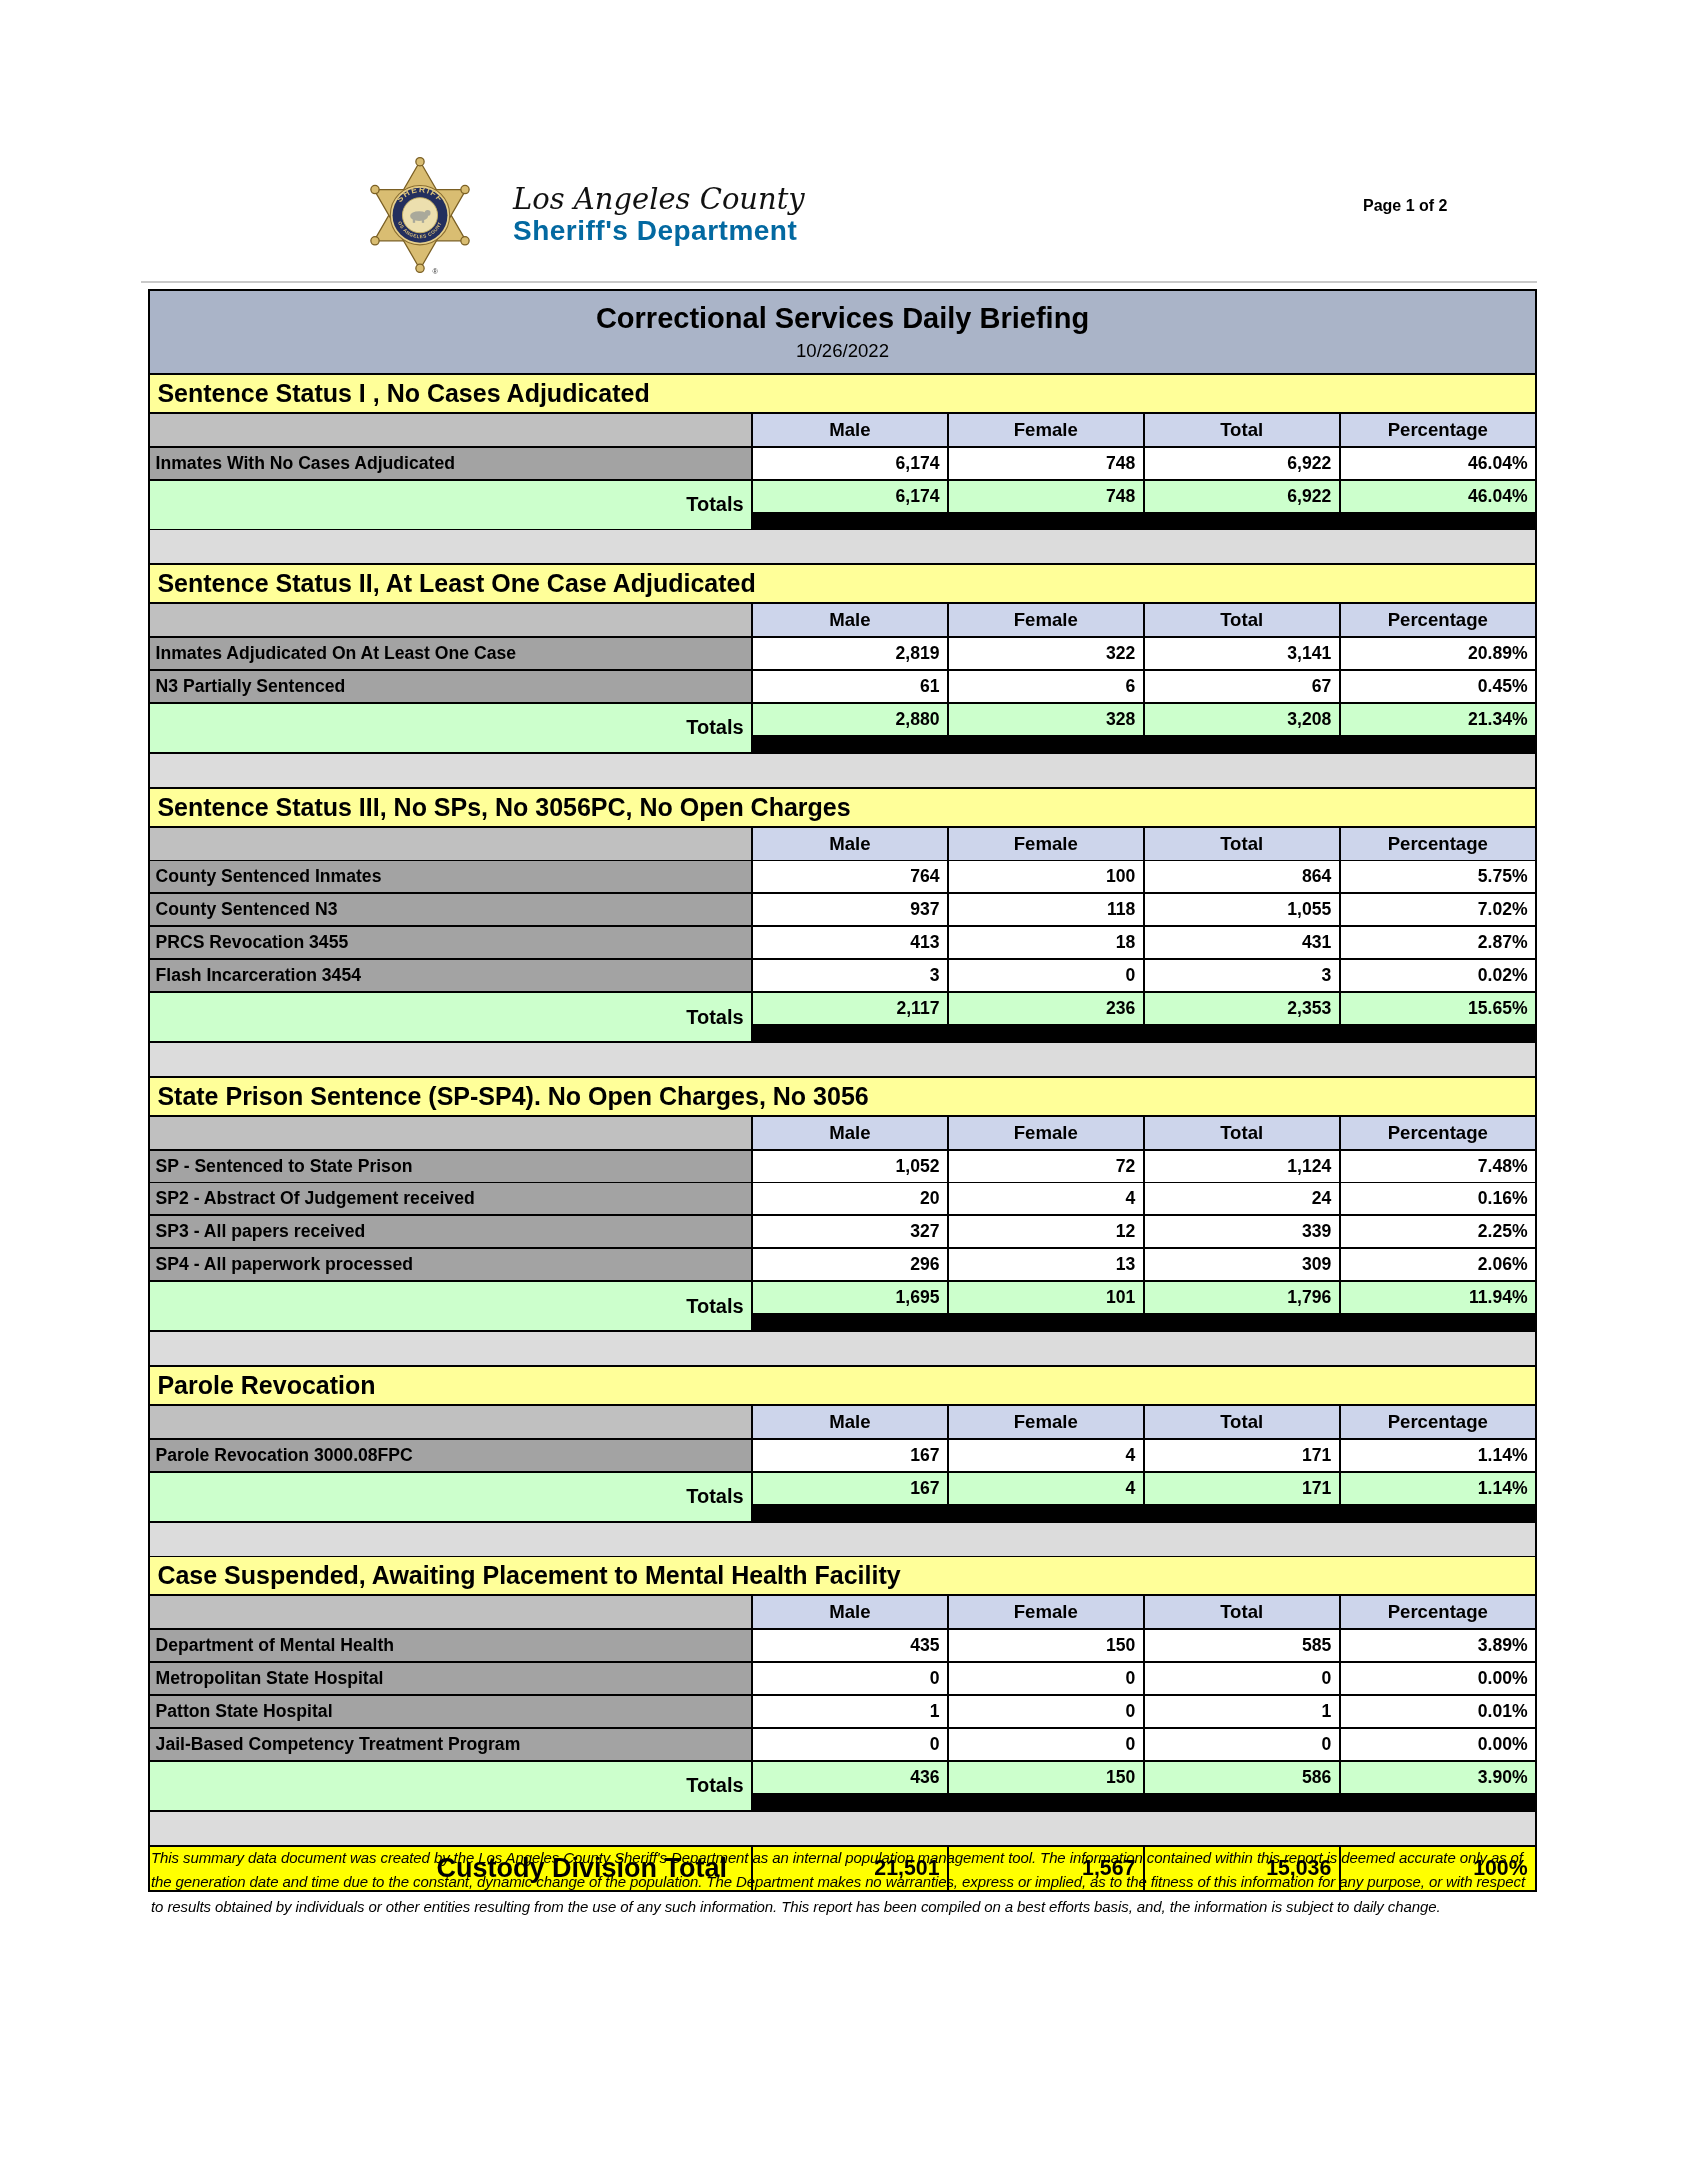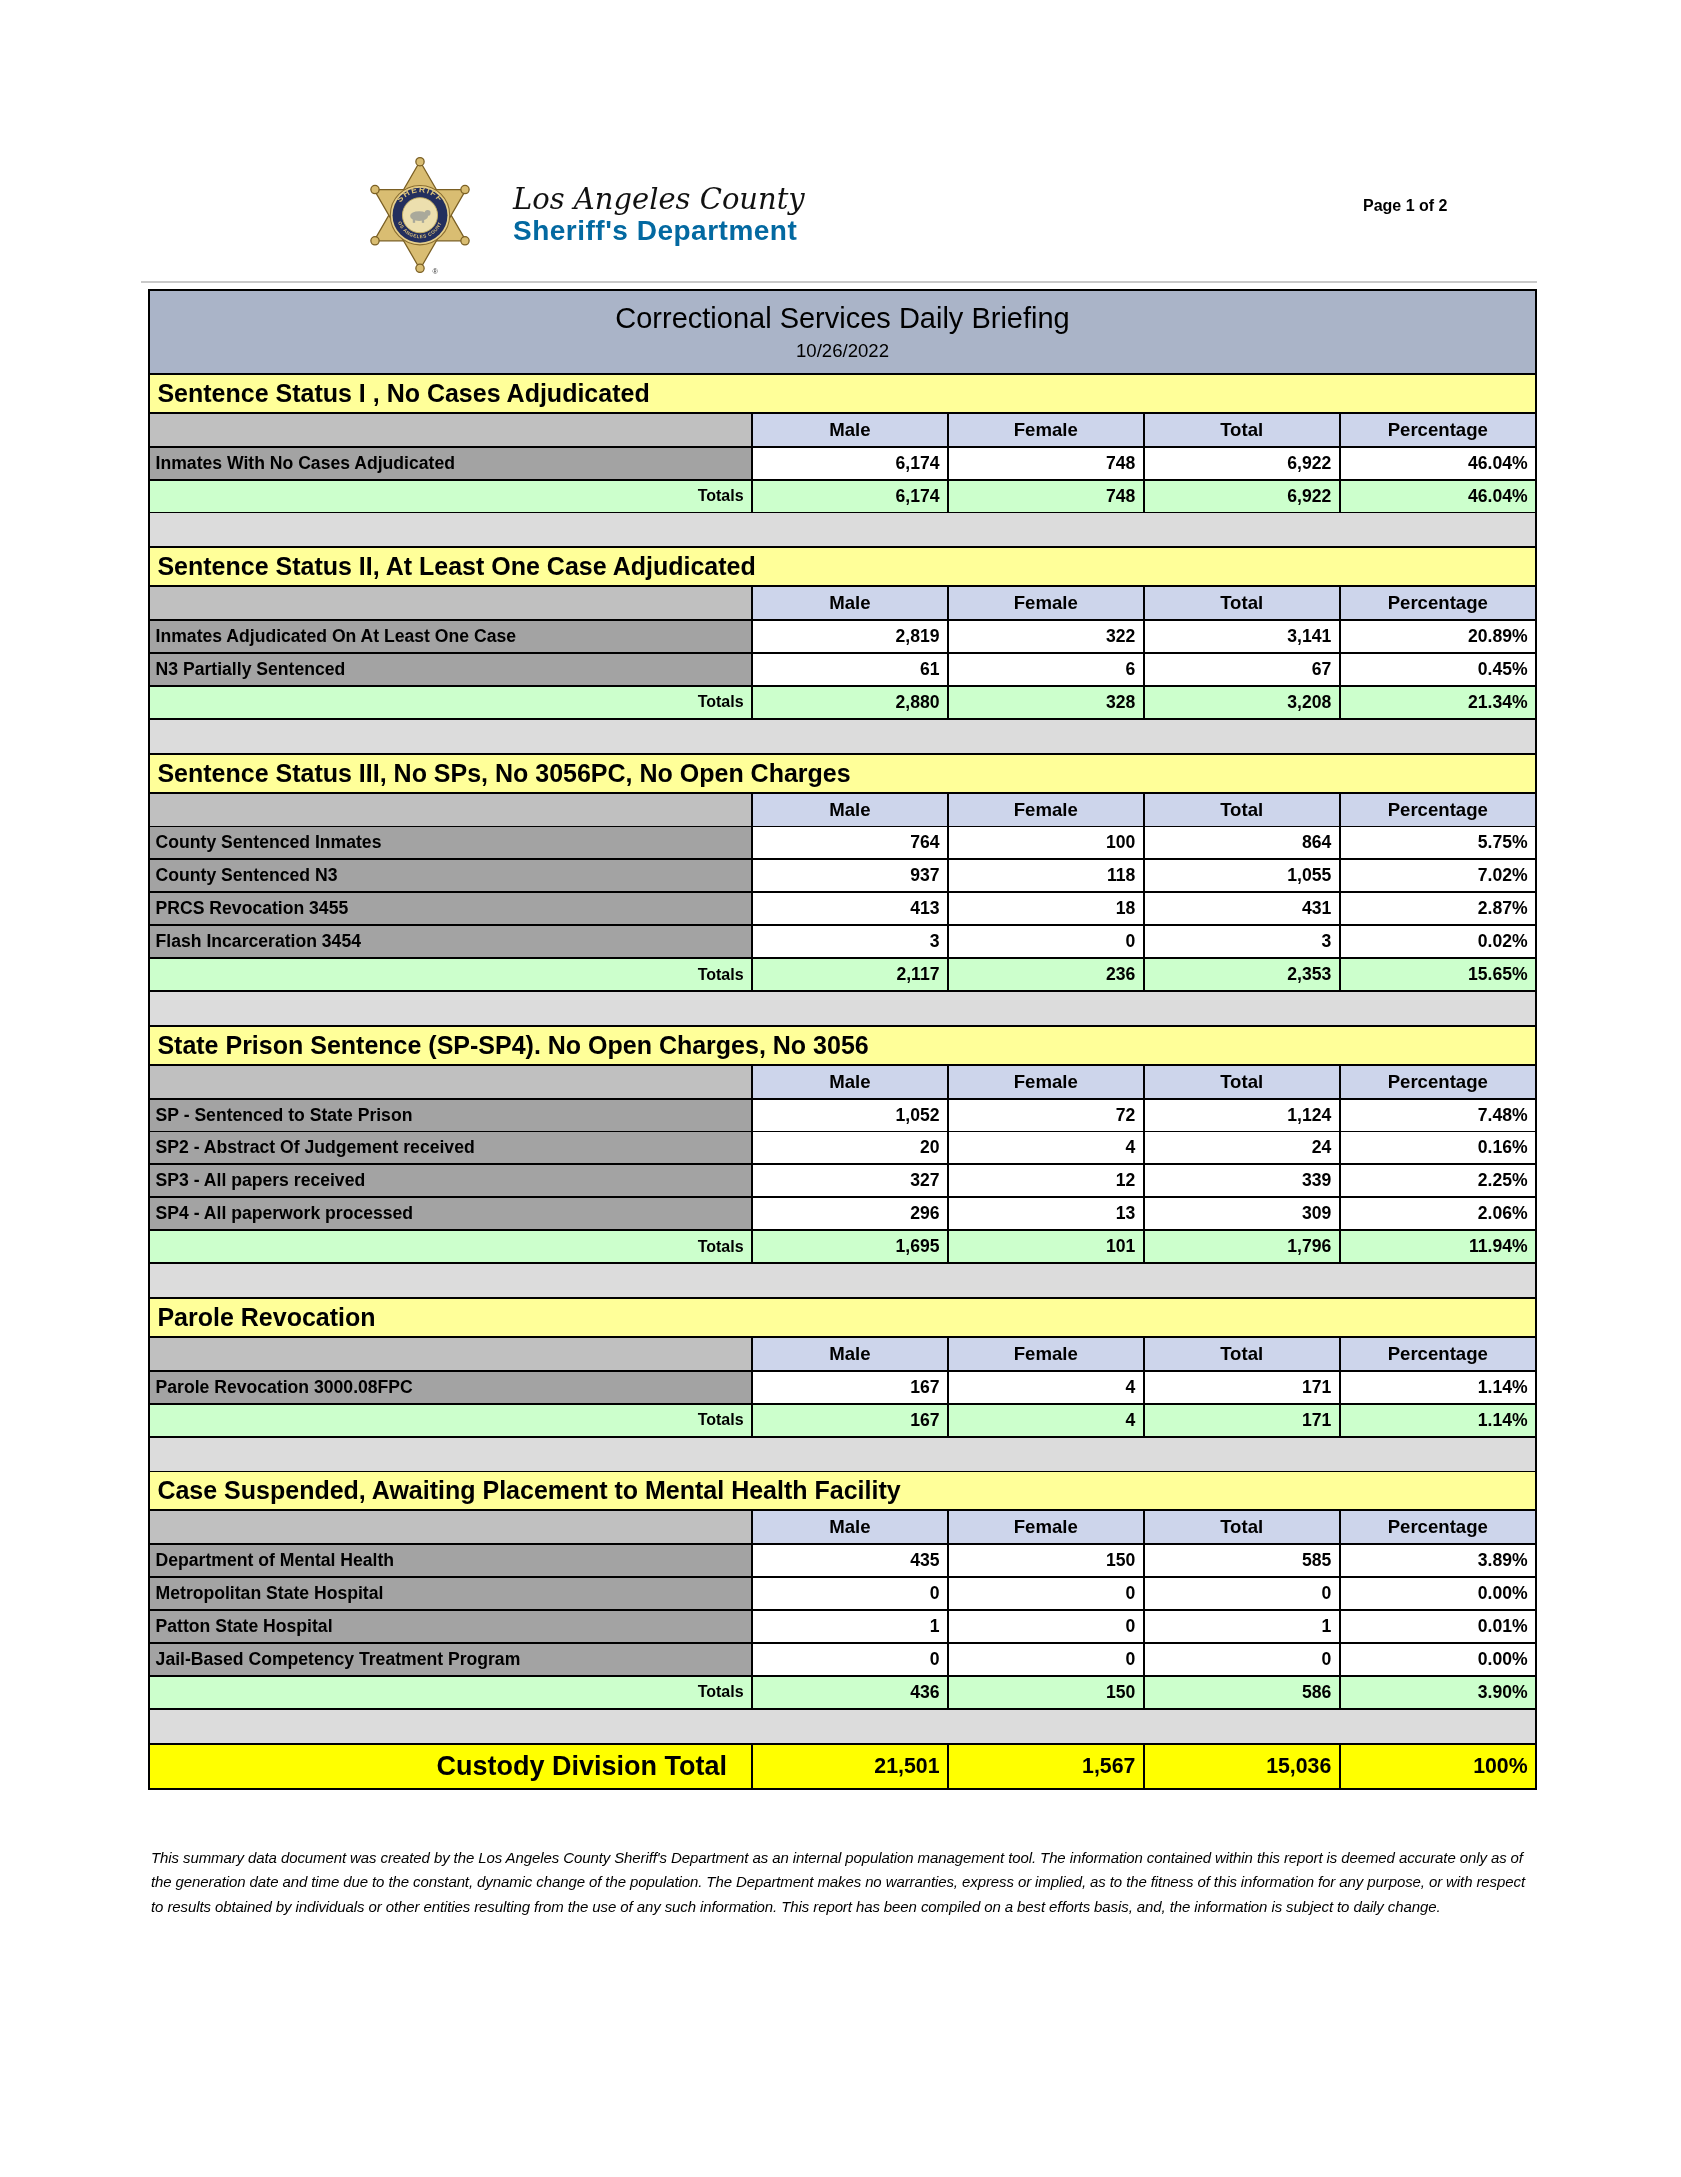--- a/index.html
+++ b/index.html
@@ -21,28 +21,28 @@
   
   .tbl{
     position:absolute;left:148px;top:289px;width:1389px;
     display:grid;grid-template-columns:601px 194px 194px 194px 1fr;gap:1.9px;
     background:var(--c-border);border:2.8px solid var(--c-border);box-sizing:border-box;
   }
   .row{display:contents;}
   .cell{display:flex;align-items:center;font-weight:bold;box-sizing:border-box;min-width:0;}
   .titleblock{grid-column:1/-1;height:82px;background:var(--c-title-bar);
     flex-direction:column;justify-content:center;}
-  .rtitle{font-size:29px;font-weight:normal;}
+  .rtitle{font-size:29px;font-weight:bold;}
   .rdate{font-size:18.6px;font-weight:normal;margin-top:4.6px;}
   .head{grid-column:1/-1;height:37px;background:var(--c-section-header);font-size:25px;padding-left:7.4px;}
   .colhead-empty{height:32px;background:var(--c-row-header);}
   .colhead{height:32px;background:var(--c-column-header);justify-content:center;font-size:18.6px;}
   .label{height:31px;background:#a3a3a3;padding-left:5.6px;font-size:17.6px;white-space:nowrap;}
   .val{height:31px;background:#fff;justify-content:flex-end;padding-right:7.4px;font-size:17.6px;}
-  .totlabel{height:31px;background:var(--c-totals-row);justify-content:flex-end;padding-right:7.4px;font-size:16px;}
+  .totlabel{height:48px;background:var(--c-totals-row);justify-content:flex-end;padding-right:7.4px;font-size:20px;}
   .totval{height:31px;background:var(--c-totals-row);justify-content:flex-end;padding-right:7.4px;font-size:17.6px;}
   .spacer{grid-column:1/-1;height:33px;background:var(--c-spacer-row);}
   .grandlabel{height:43px;background:var(--c-grand-total-row);justify-content:flex-end;padding-right:24px;font-size:27px;}
   .grandval{height:43px;background:var(--c-grand-total-row);justify-content:flex-end;padding-right:7.4px;font-size:21.3px;}
   
   .disclaimer{
     position:absolute;left:151px;top:1846px;width:1389px;
     font-style:italic;font-size:15px;line-height:1.62;letter-spacing:-0.1px;color:#000;
   }
   .note{

